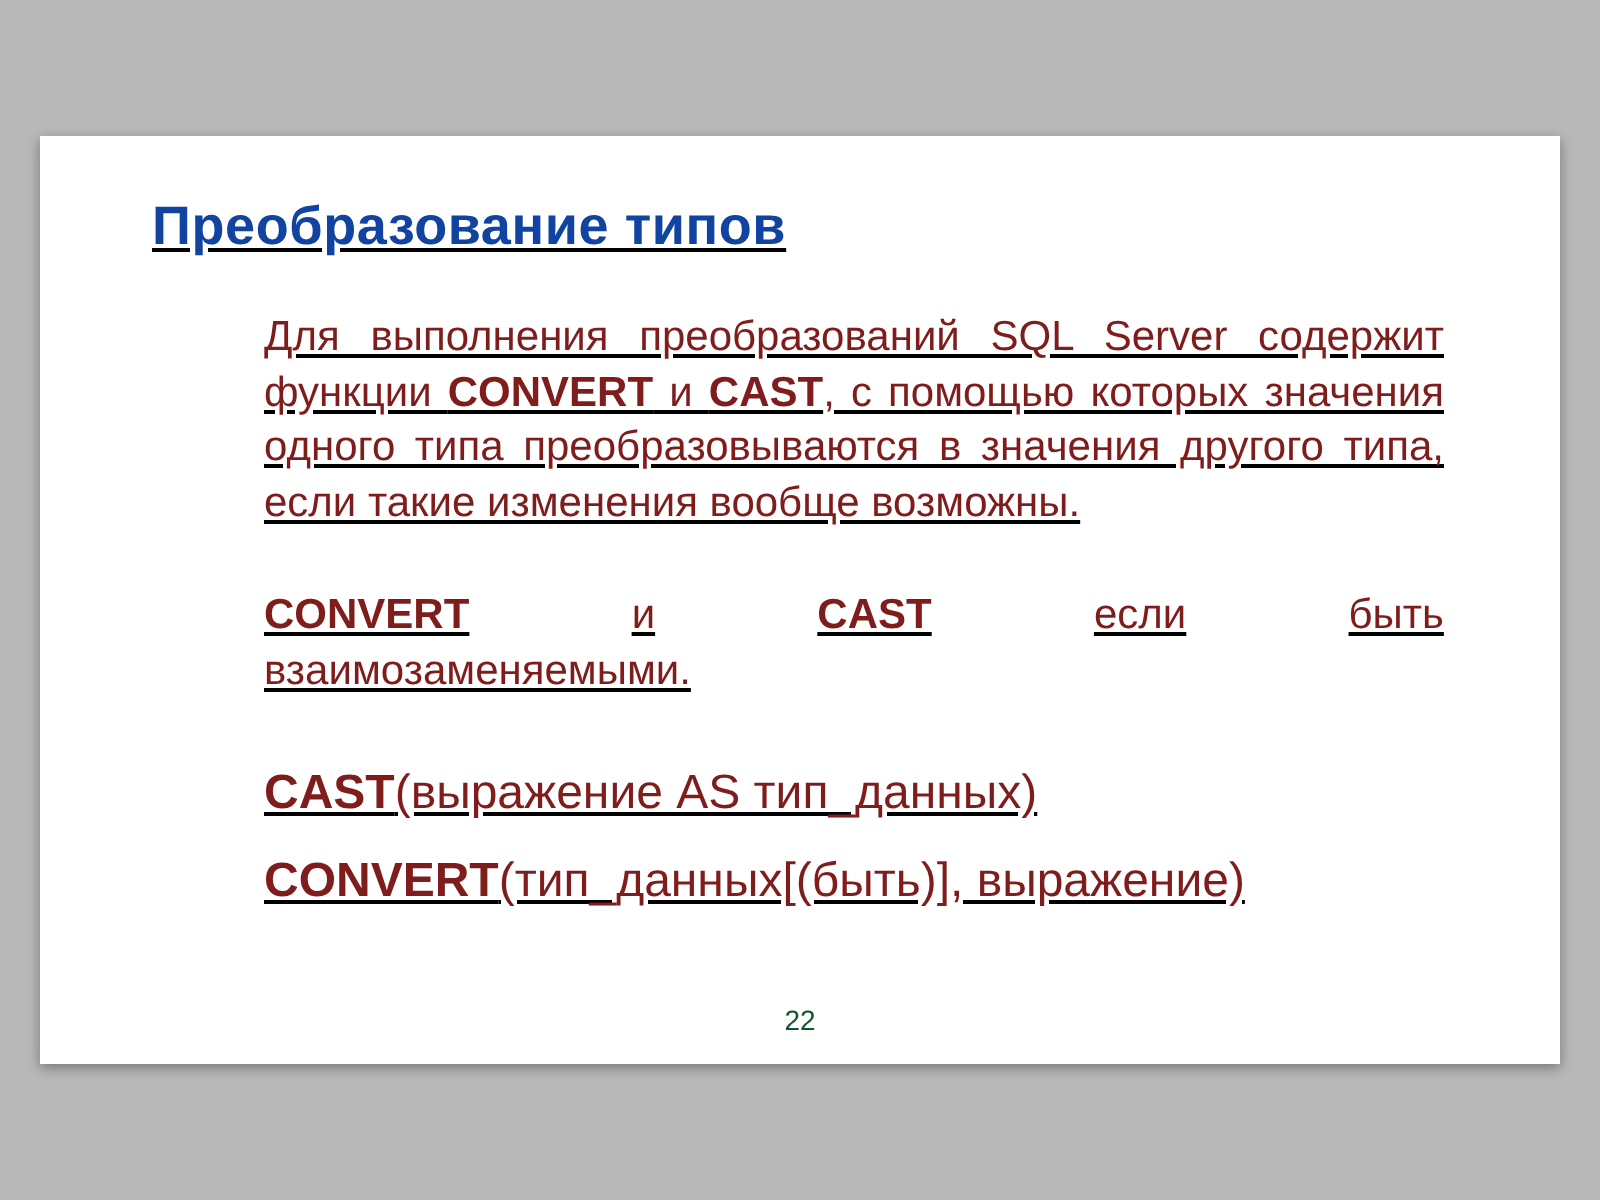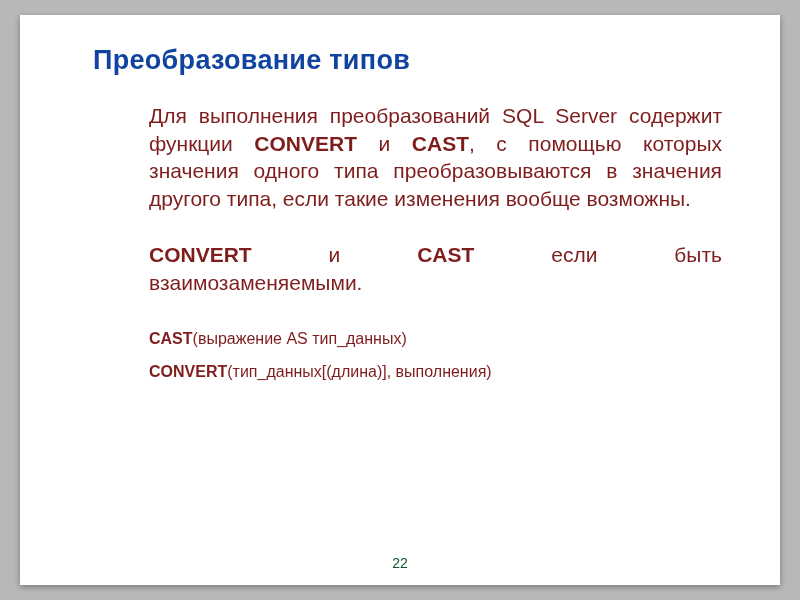--- a/index.html
+++ b/index.html
@@ -13,26 +13,27 @@
   .stage {
     width: 800px;
     height: 600px;
     position: relative;
     display: flex;
     align-items: center;
     justify-content: center;
   }
   .slide {
     width: 760px;
-    height: 570px;
+    height: 464px;
     background: #ffffff;
     box-shadow: 0 2px 6px rgba(0,0,0,0.35);
     position: relative;
     box-sizing: border-box;
-    padding: 30px 52px 20px 73px;
+    padding: 30px 52px 20px 56px;
+    text-decoration: underline;
   }
   .title {
     color: #1044a0;
     font-weight: 700;
     font-size: 27px;
     margin: 0 0 26px 0;
     letter-spacing: 0.3px;
   }
   .body {
     margin-left: 56px;
@@ -42,21 +43,21 @@
     line-height: 1.32;
   }
   .para {
     text-align: justify;
     text-justify: inter-word;
     margin: 0 0 28px 0;
   }
   .para-last {
     text-align: left;
     margin: 12px 0 4px 0;
-    font-size: 16px;
+    font-size: 24px;
   }
   .bold { font-weight: 700; }
   .just-line {
     display: flex;
     justify-content: space-between;
   }
   .pagenum {
     position: absolute;
     bottom: 14px;
     right: 0;
@@ -89,21 +90,21 @@
           <span>быть</span>
         </div>
         <div>взаимозаменяемыми.</div>
       </div>
 
       <p class="para-last">
         <span class="bold">CAST</span><span>(выражение AS тип_данных)</span>
       </p>
 
       <p class="para-last">
-        <span class="bold">CONVERT</span><span>(тип_данных[(длина)], выполнения)</span>
+        <span class="bold">CONVERT</span><span>(тип_данных[(быть)], выражение)</span>
       </p>
 
     </div>
 
     <div class="pagenum">22</div>
 
   </div>
 </div>
 
 </body></html>

